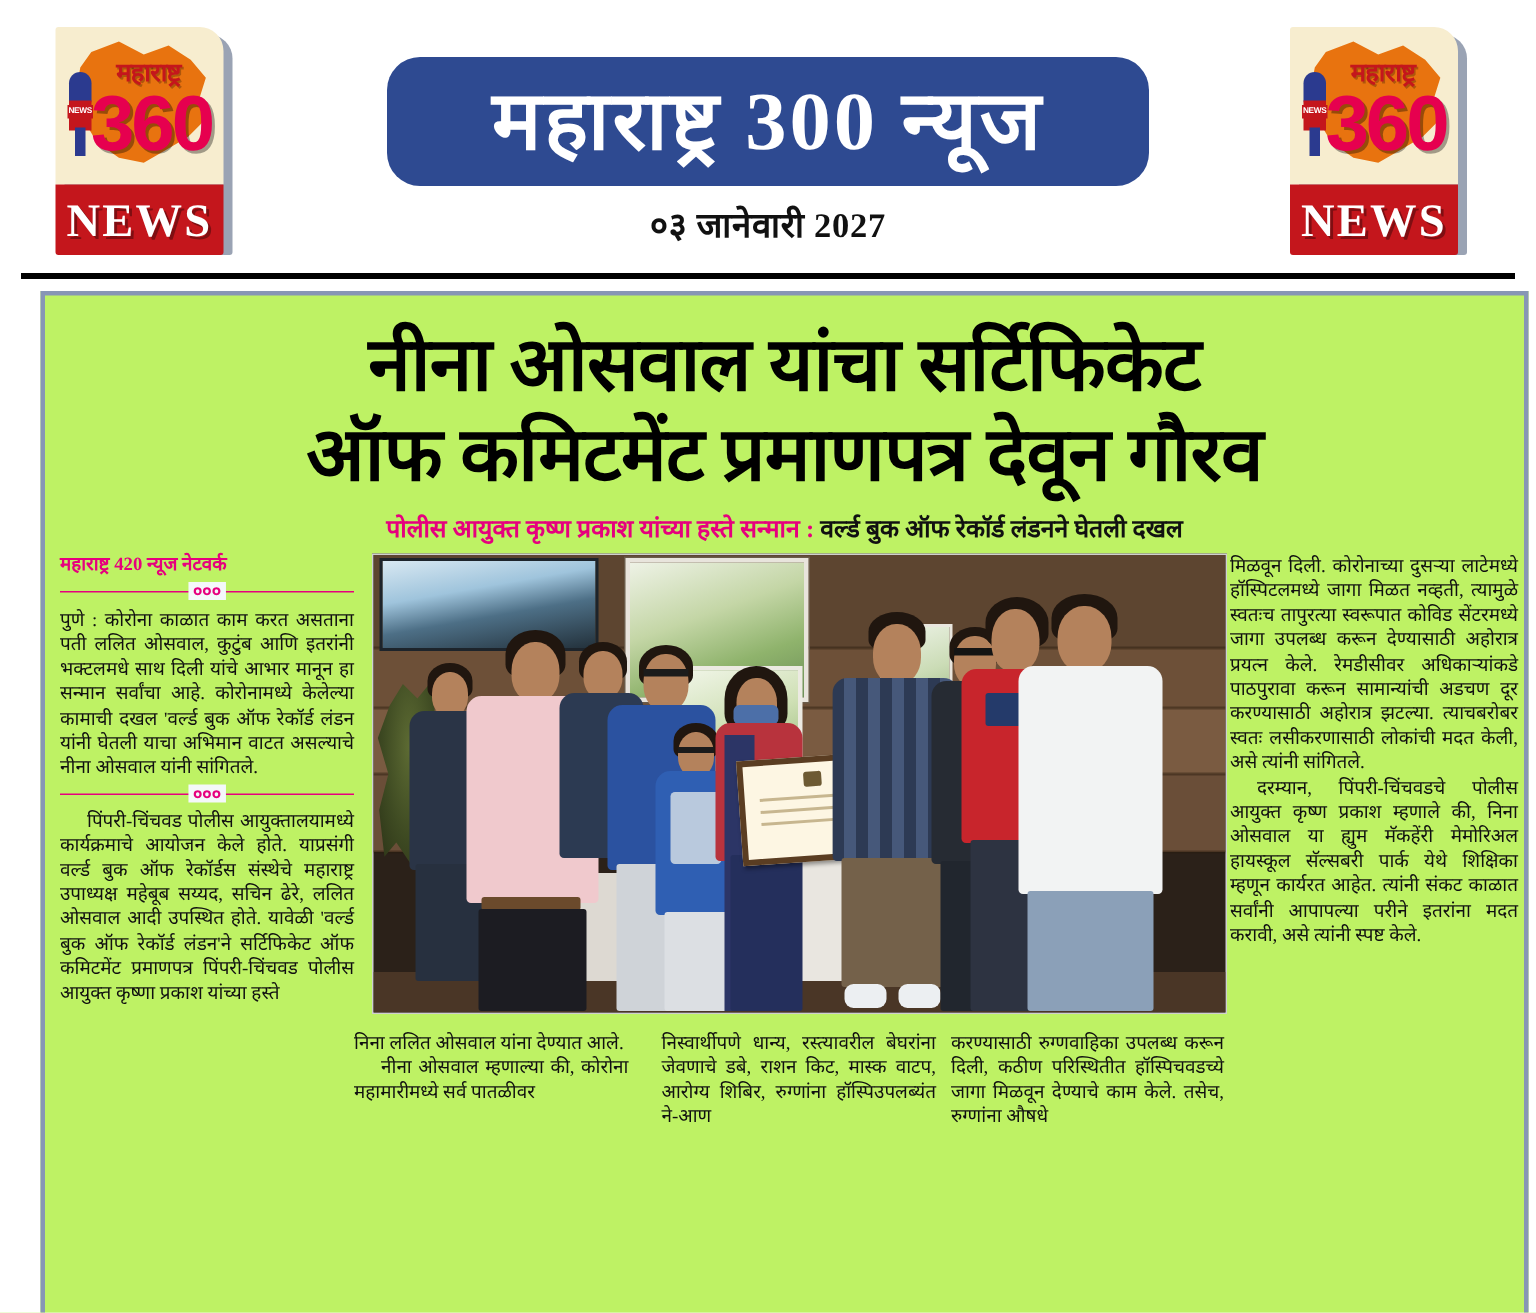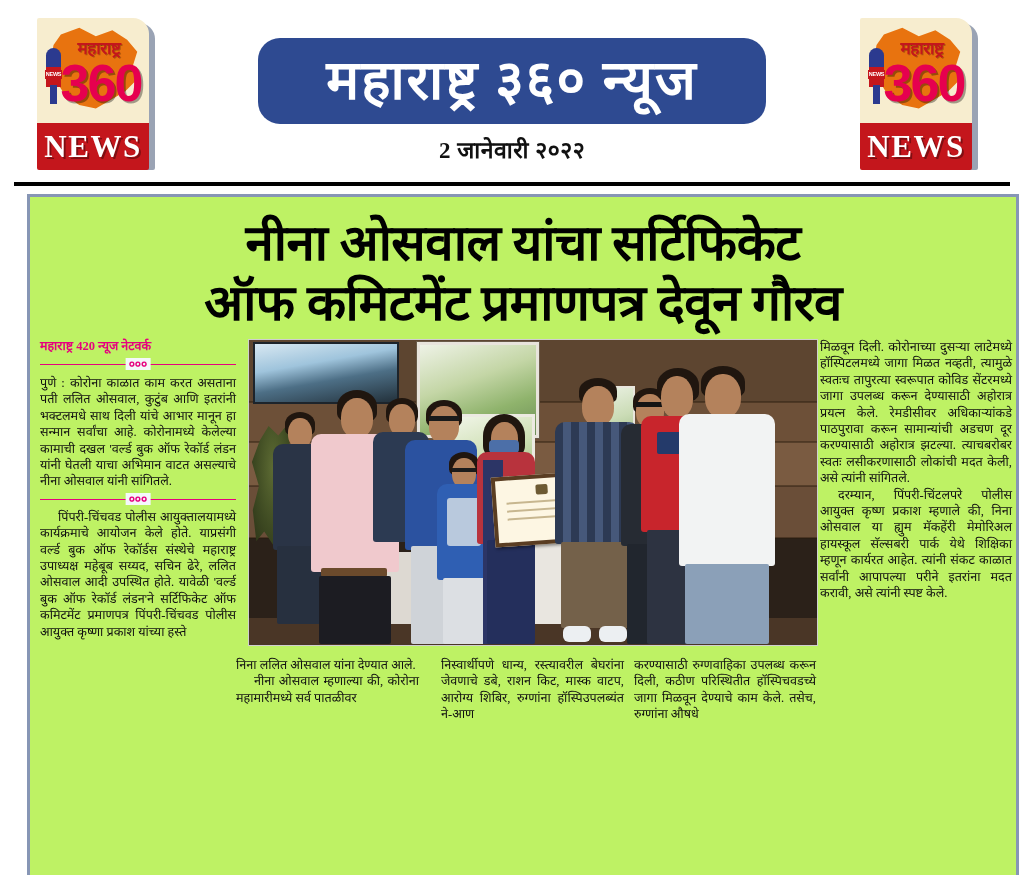--- a/index.html
+++ b/index.html
@@ -423,23 +423,23 @@
         <div class="logo-360">360</div>
       </div>
       <div class="logo-bottom">
         <div class="logo-news">NEWS</div>
       </div>
     </div>
   </div>
 
   <div id="masthead-center">
     <div id="masthead-pill">
-      <div id="masthead-title">महाराष्ट्र ३६० न्यूज</div>
+      <div id="masthead-title">महाराष्ट्र 300 न्यूज</div>
     </div>
-    <div id="masthead-date">2 जानेवारी २०२२</div>
+    <div id="masthead-date">०३ जानेवारी 2027</div>
   </div>
 
   <div class="logo-block" id="logo-right">
     <div class="logo-card">
       <div class="logo-shadow"></div>
       <div class="logo-top">
         <div class="logo-map"></div>
         <div class="logo-mic">
           <div class="cap"></div>
           <div class="body"></div>
@@ -458,20 +458,24 @@
 
 <div id="header-rule"></div>
 
 <div id="article-box">
 
   <div id="headline">
     <span class="hl-line">नीना ओसवाल यांचा सर्टिफिकेट</span>
     <span class="hl-line">ऑफ कमिटमेंट प्रमाणपत्र देवून गौरव</span>
   </div>
 
+  <div id="subheadline">
+    <span class="sub-pink">पोलीस आयुक्त कृष्ण प्रकाश यांच्या हस्ते सन्मान :</span>
+    <span class="sub-dark">वर्ल्ड बुक ऑफ रेकॉर्ड लंडनने घेतली दखल</span>
+  </div>
 
   <div id="content">
 
     <div class="col" id="col-left">
       <div id="byline">महाराष्ट्र 420 न्यूज नेटवर्क</div>
       <div id="byline-divider">
         <div class="dline"></div>
         <div class="dorn">०००</div>
       </div>
       <p>पुणे : कोरोना काळात काम करत असताना पती ललित ओसवाल, कुटुंब आणि इतरांनी भक्टलमधे साथ दिली यांचे आभार मानून हा सन्मान सर्वांचा आहे. कोरोनामध्ये केलेल्या कामाची दखल 'वर्ल्ड बुक ऑफ रेकॉर्ड लंडन यांनी घेतली याचा अभिमान वाटत असल्याचे नीना ओसवाल यांनी सांगितले.</p>
@@ -587,21 +591,21 @@
       <div class="person">
         <div class="hair" style="left:452px; top:26px; width:44px; height:32px;"></div>
         <div class="head" style="left:456px; top:34px; width:36px; height:44px;"></div>
         <div class="torso" style="left:430px; top:74px; width:96px; height:152px; background:#f2f3f3;"></div>
         <div class="legs" style="left:436px; top:224px; width:84px; height:80px; background:#8ba0b8;"></div>
       </div>
     </div>
 
     <div class="col" id="col-rightmost">
       <p>मिळवून दिली. कोरोनाच्या दुसऱ्या लाटेमध्ये हॉस्पिटलमध्ये जागा मिळत नव्हती, त्यामुळे स्वतःच तापुरत्या स्वरूपात कोविड सेंटरमध्ये जागा उपलब्ध करून देण्यासाठी अहोरात्र प्रयत्न केले. रेमडीसीवर अधिकाऱ्यांकडे पाठपुरावा करून सामान्यांची अडचण दूर करण्यासाठी अहोरात्र झटल्या. त्याचबरोबर स्वतः लसीकरणासाठी लोकांची मदत केली, असे त्यांनी सांगितले.</p>
-      <p class="indent">दरम्यान, पिंपरी-चिंटलपरे पोलीस आयुक्त कृष्ण प्रकाश म्हणाले की, निना ओसवाल या ह्युम मॅकहेंरी मेमोरिअल हायस्कूल सॅल्सबरी पार्क येथे शिक्षिका म्हणून कार्यरत आहेत. त्यांनी संकट काळात सर्वांनी आपापल्या परीने इतरांना मदत करावी, असे त्यांनी स्पष्ट केले.</p>
+      <p class="indent">दरम्यान, पिंपरी-चिंचवडचे पोलीस आयुक्त कृष्ण प्रकाश म्हणाले की, निना ओसवाल या ह्युम मॅकहेंरी मेमोरिअल हायस्कूल सॅल्सबरी पार्क येथे शिक्षिका म्हणून कार्यरत आहेत. त्यांनी संकट काळात सर्वांनी आपापल्या परीने इतरांना मदत करावी, असे त्यांनी स्पष्ट केले.</p>
     </div>
 
     <div id="lower-cols">
       <div class="lcol" id="lcol-1">
         <p>निना ललित ओसवाल यांना देण्यात आले.</p>
         <p class="indent">नीना ओसवाल म्हणाल्या की, कोरोना महामारीमध्ये सर्व पातळीवर</p>
       </div>
       <div class="lcol" id="lcol-2">
         <p>निस्वार्थीपणे धान्य, रस्त्यावरील बेघरांना जेवणाचे डबे, राशन किट, मास्क वाटप, आरोग्य शिबिर, रुग्णांना हॉस्पिउपलब्यंत ने-आण</p>
       </div>

